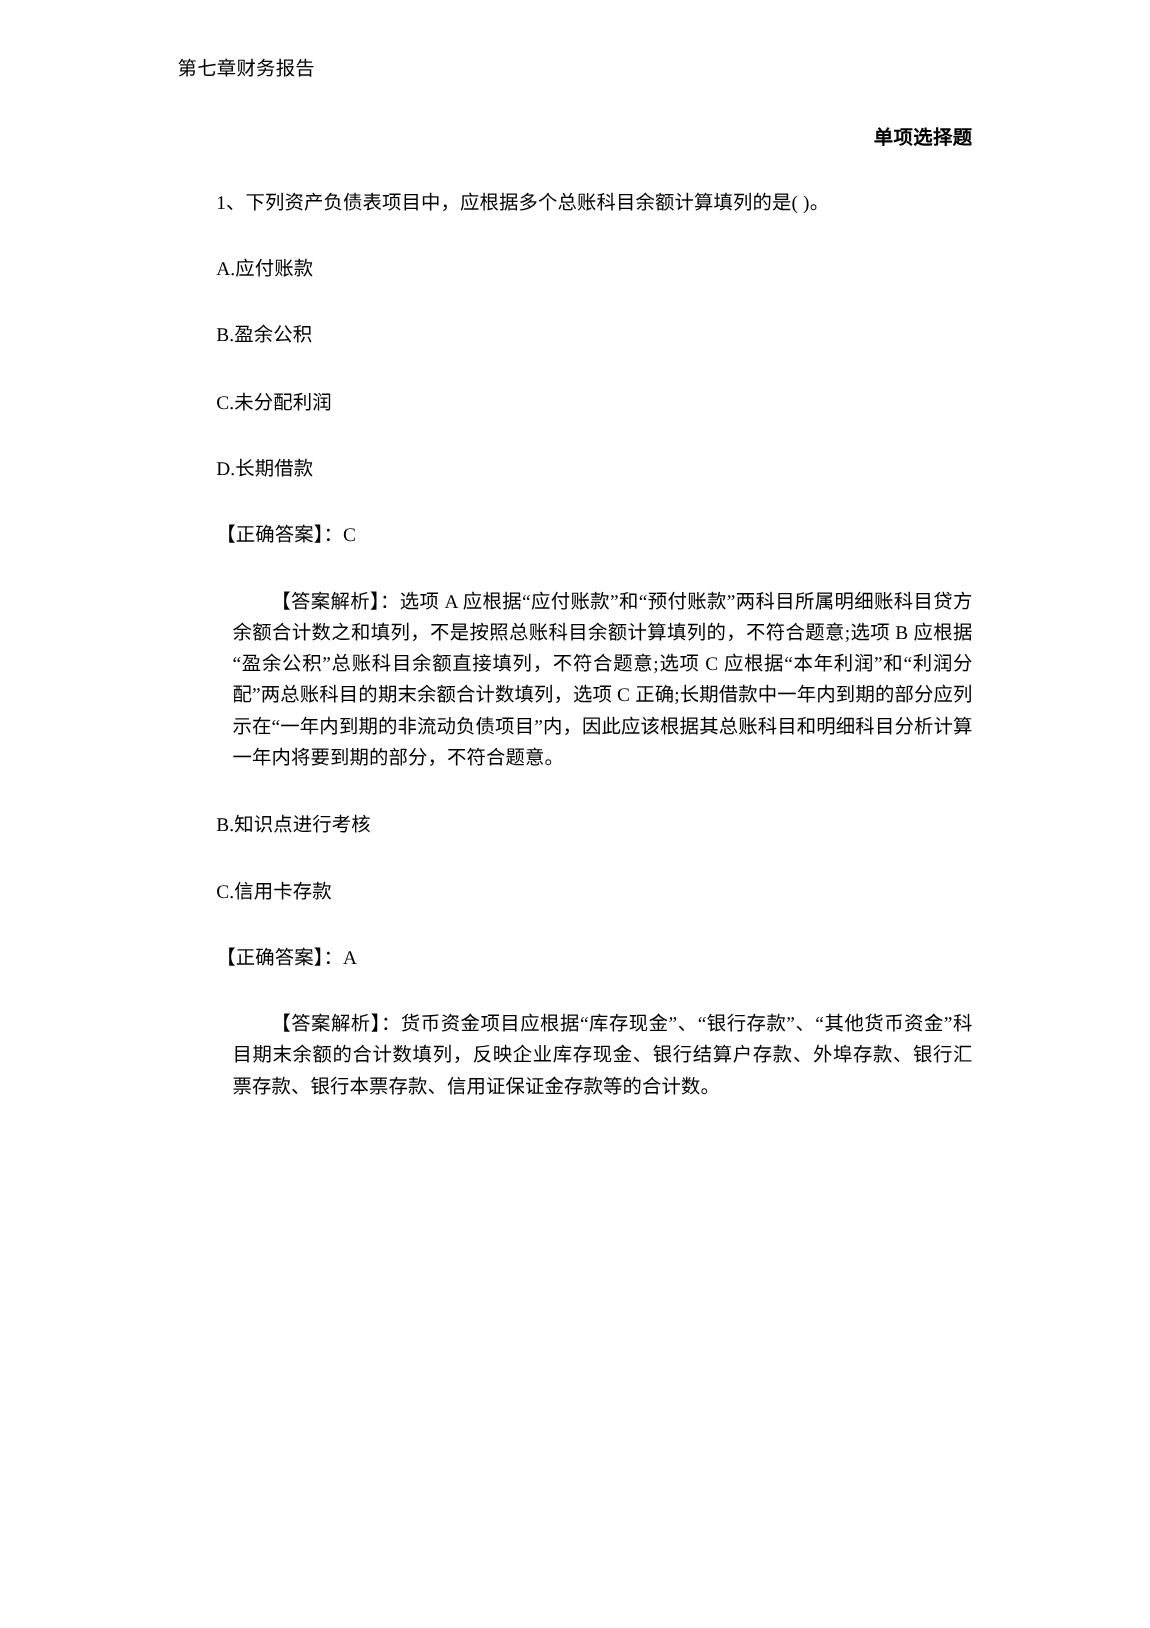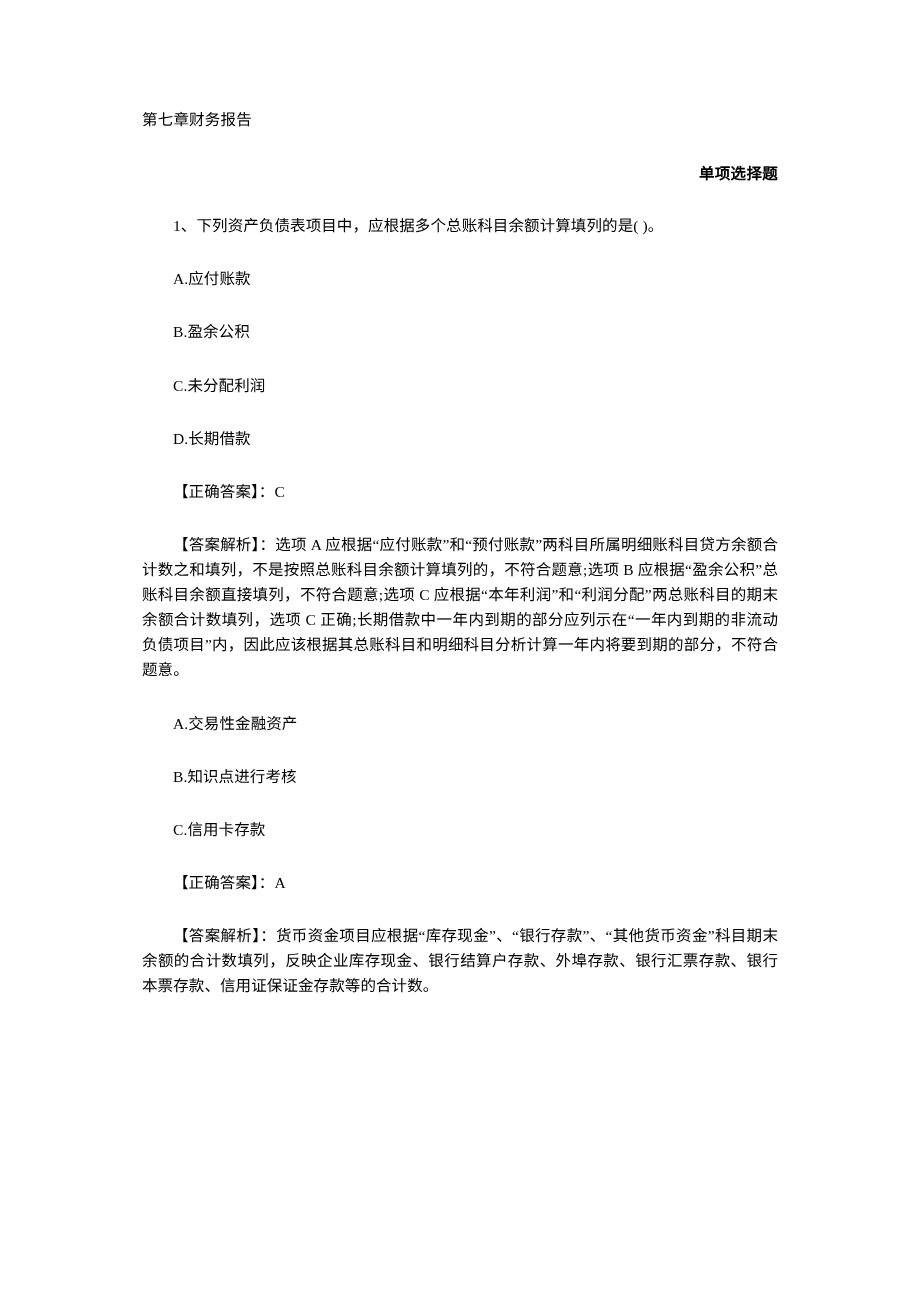--- a/index.html
+++ b/index.html
@@ -13,21 +13,21 @@
     height: 1302px;
     font-family: "Liberation Serif", "DejaVu Serif", serif;
     color: #000000;
     -webkit-font-smoothing: antialiased;
   }
   .page {
     position: relative;
     width: 920px;
     height: 1302px;
     box-sizing: border-box;
-    padding: 108px 142px 0 142px;
+    padding: 44px 142px 0 142px;
   }
   .doc-title {
     font-size: 15.5px;
     line-height: 1.5;
     margin: 0 0 30px 0;
     text-align: left;
     letter-spacing: 0.2px;
   }
   .section-heading {
     font-size: 15.5px;
@@ -40,20 +40,21 @@
     font-size: 15.5px;
     line-height: 1.62;
     margin: 0 0 28px 0;
     text-indent: 2em;
     text-align: justify;
     letter-spacing: 0.1px;
   }
   p.block {
     text-indent: 2em;
     text-align: justify;
+    margin-left: 44px;
   }
   .q-stem {
     text-indent: 2em;
   }
   .opt {
     text-indent: 2em;
   }
   .ans {
     text-indent: 2em;
   }
@@ -68,19 +69,18 @@
   <div class="section-heading">单项选择题</div>
 
   <p class="para q-stem">1、下列资产负债表项目中，应根据多个总账科目余额计算填列的是(          )。</p>
   <p class="para opt">A.应付账款</p>
   <p class="para opt">B.盈余公积</p>
   <p class="para opt">C.未分配利润</p>
   <p class="para opt">D.长期借款</p>
   <p class="para ans">【正确答案】：C</p>
   <p class="para block">【答案解析】：选项 A 应根据“应付账款”和“预付账款”两科目所属明细账科目贷方余额合计数之和填列，不是按照总账科目余额计算填列的，不符合题意;选项 B 应根据“盈余公积”总账科目余额直接填列，不符合题意;选项 C 应根据“本年利润”和“利润分配”两总账科目的期末余额合计数填列，选项 C 正确;长期借款中一年内到期的部分应列示在“一年内到期的非流动负债项目”内，因此应该根据其总账科目和明细科目分析计算一年内将要到期的部分，不符合题意。</p>
 
-  <p class="para opt">A.交易性金融资产</p>
   <p class="para opt">B.知识点进行考核</p>
   <p class="para opt">C.信用卡存款</p>
   <p class="para ans">【正确答案】：A</p>
   <p class="para block">【答案解析】：货币资金项目应根据“库存现金”、“银行存款”、“其他货币资金”科目期末余额的合计数填列，反映企业库存现金、银行结算户存款、外埠存款、银行汇票存款、银行本票存款、信用证保证金存款等的合计数。</p>
 
 </div>
 
 </body></html>

